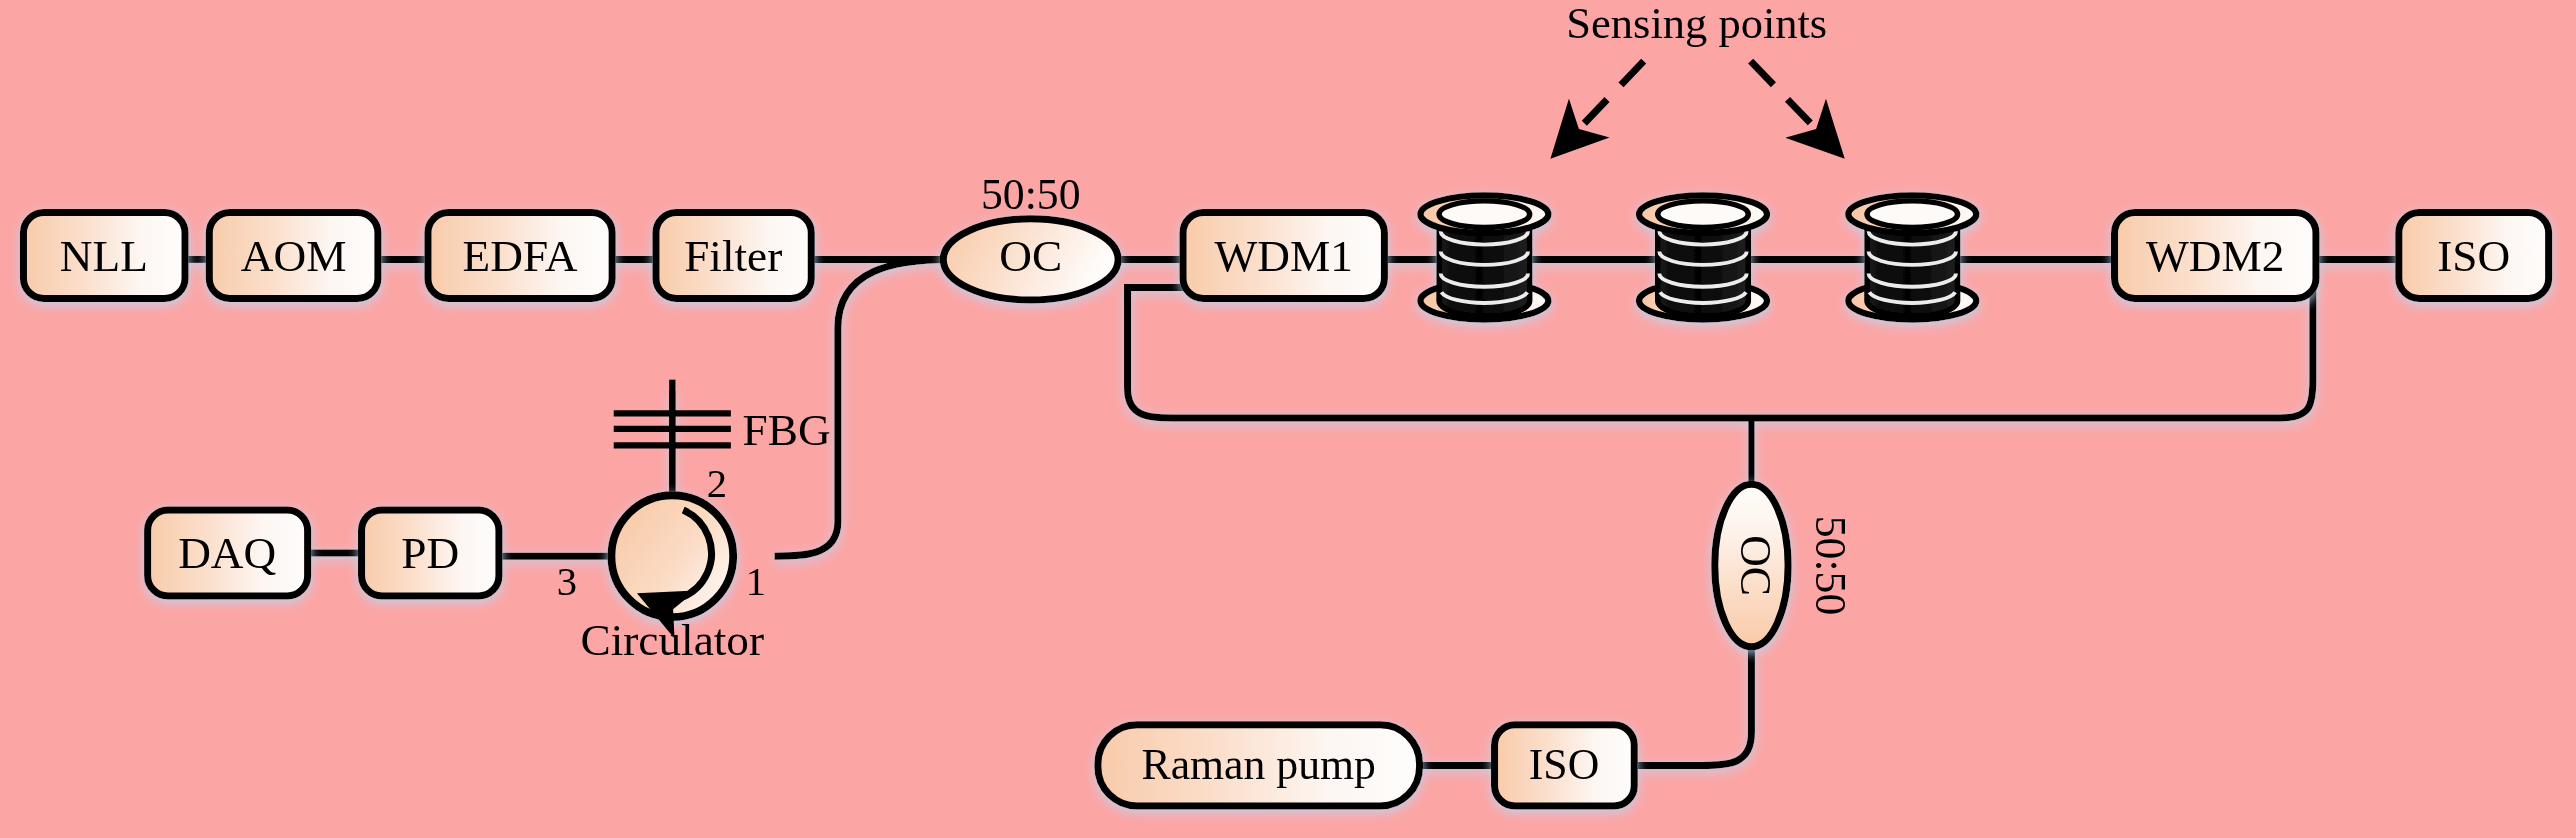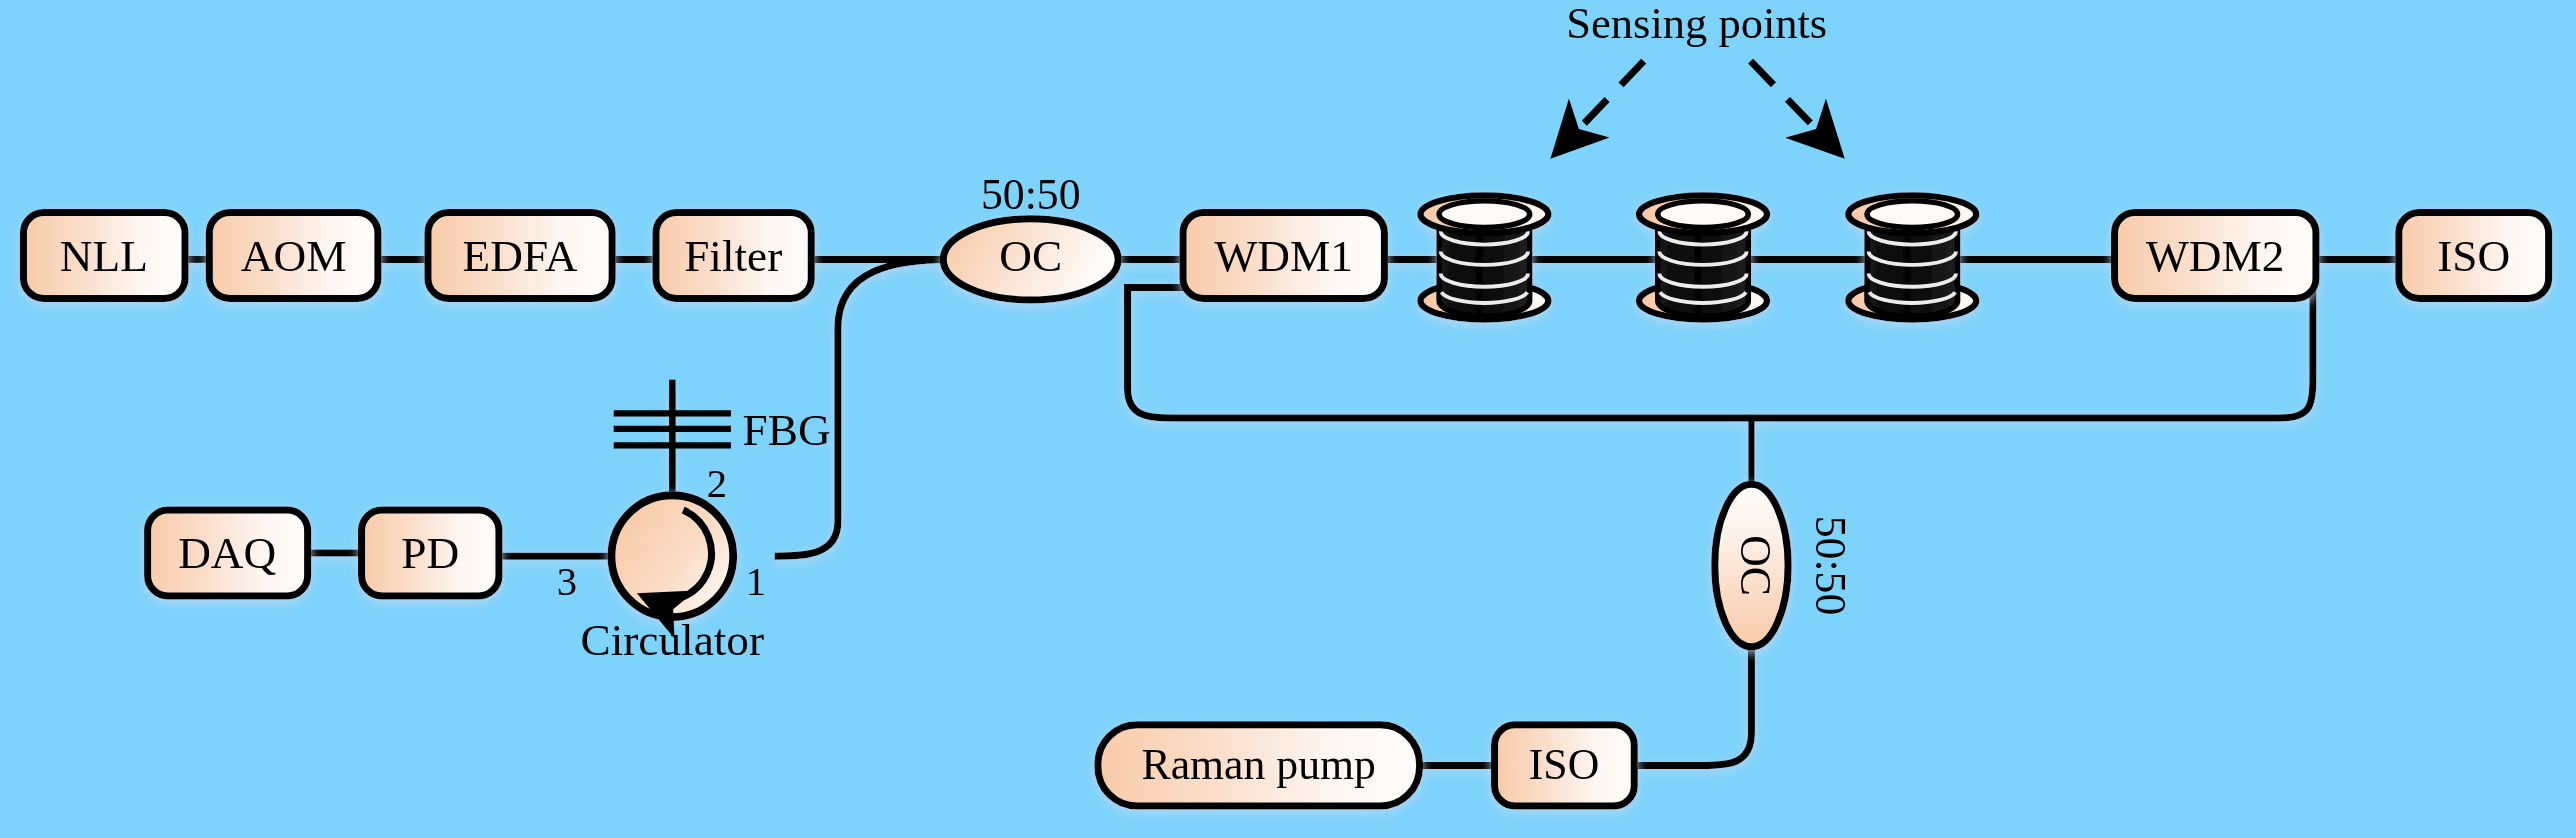--- a/index.html
+++ b/index.html
@@ -8,21 +8,21 @@
     padding: 0;
     background: #ffffff;
   }
   body {
     font-family: "Liberation Serif", "DejaVu Serif", serif;
   }
   #diagram-root {
     position: relative;
     width: 2576px;
     height: 839px;
-    background: #7dd3fc;
+    background: #fca5a5;
     overflow: hidden;
   }
   svg.canvas {
     position: absolute;
     top: 0;
     left: 0;
     width: 2576px;
     height: 839px;
     display: block;
   }

